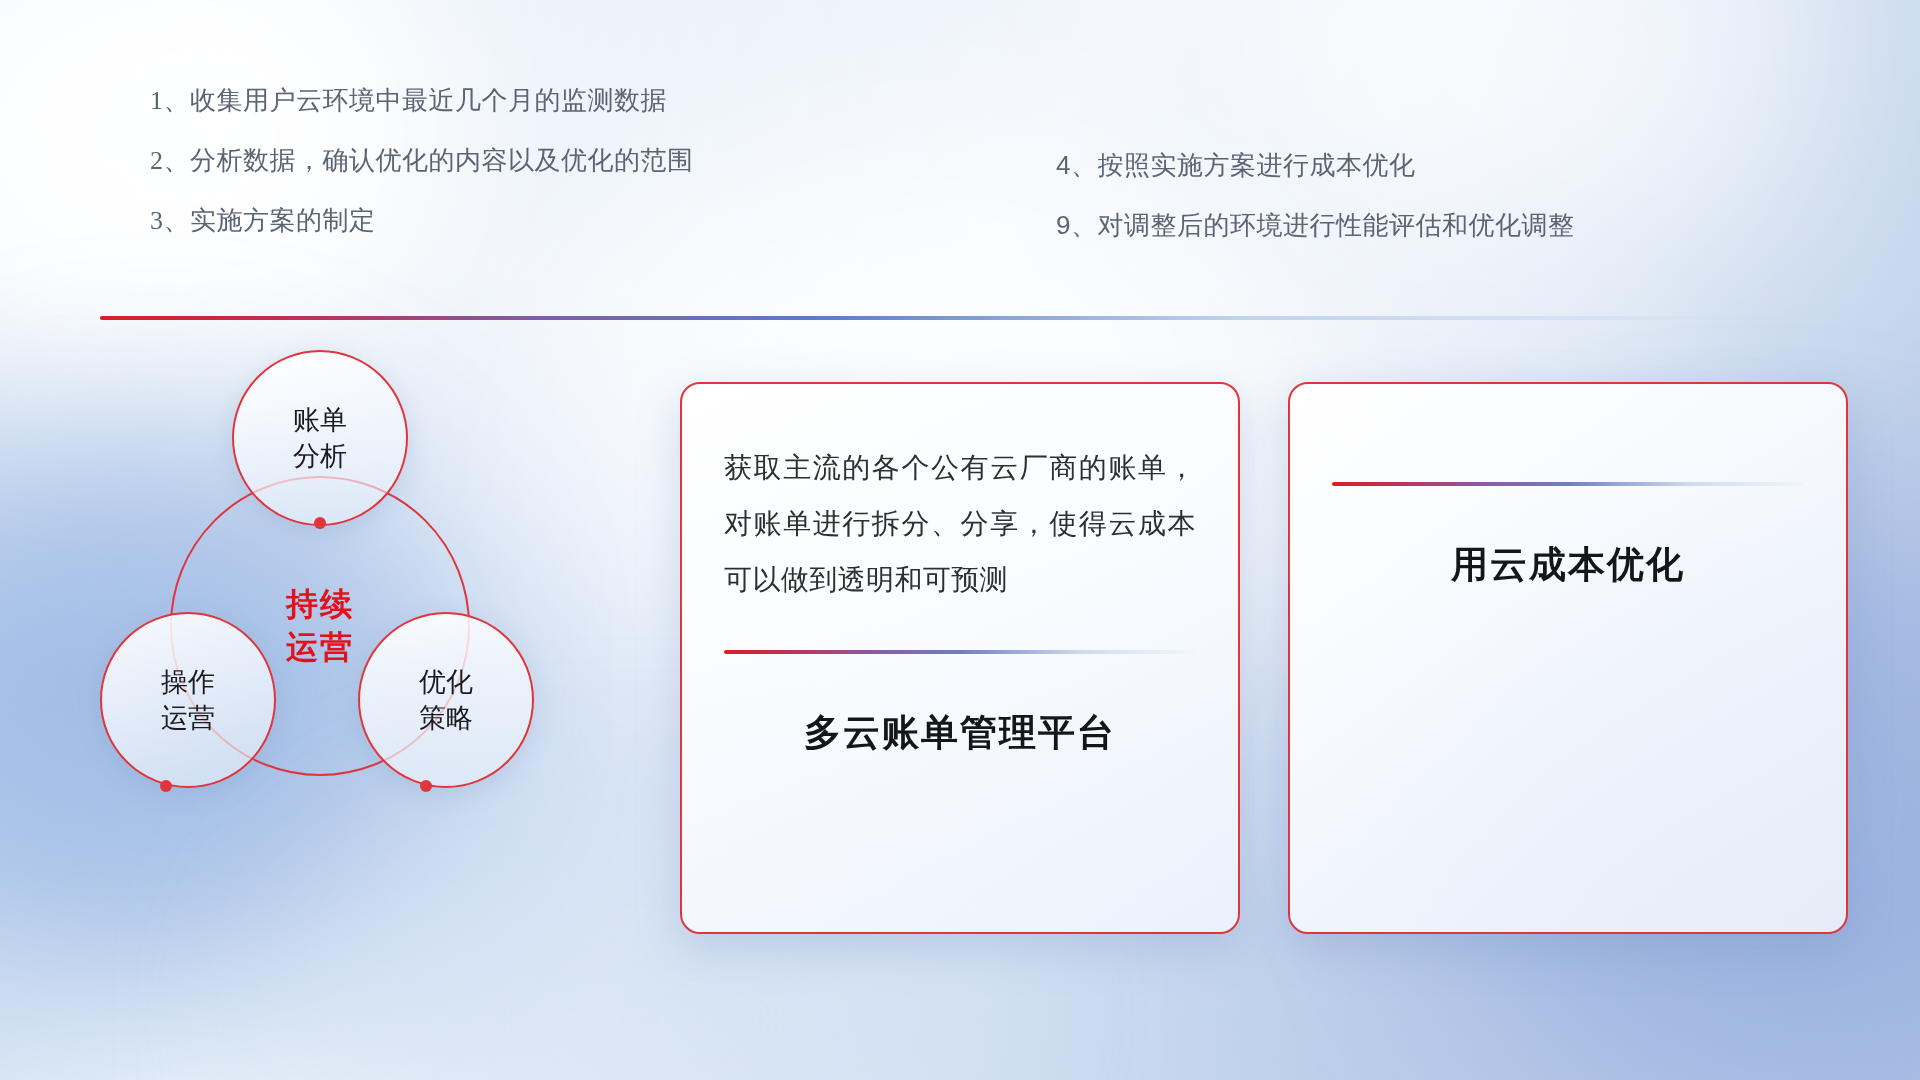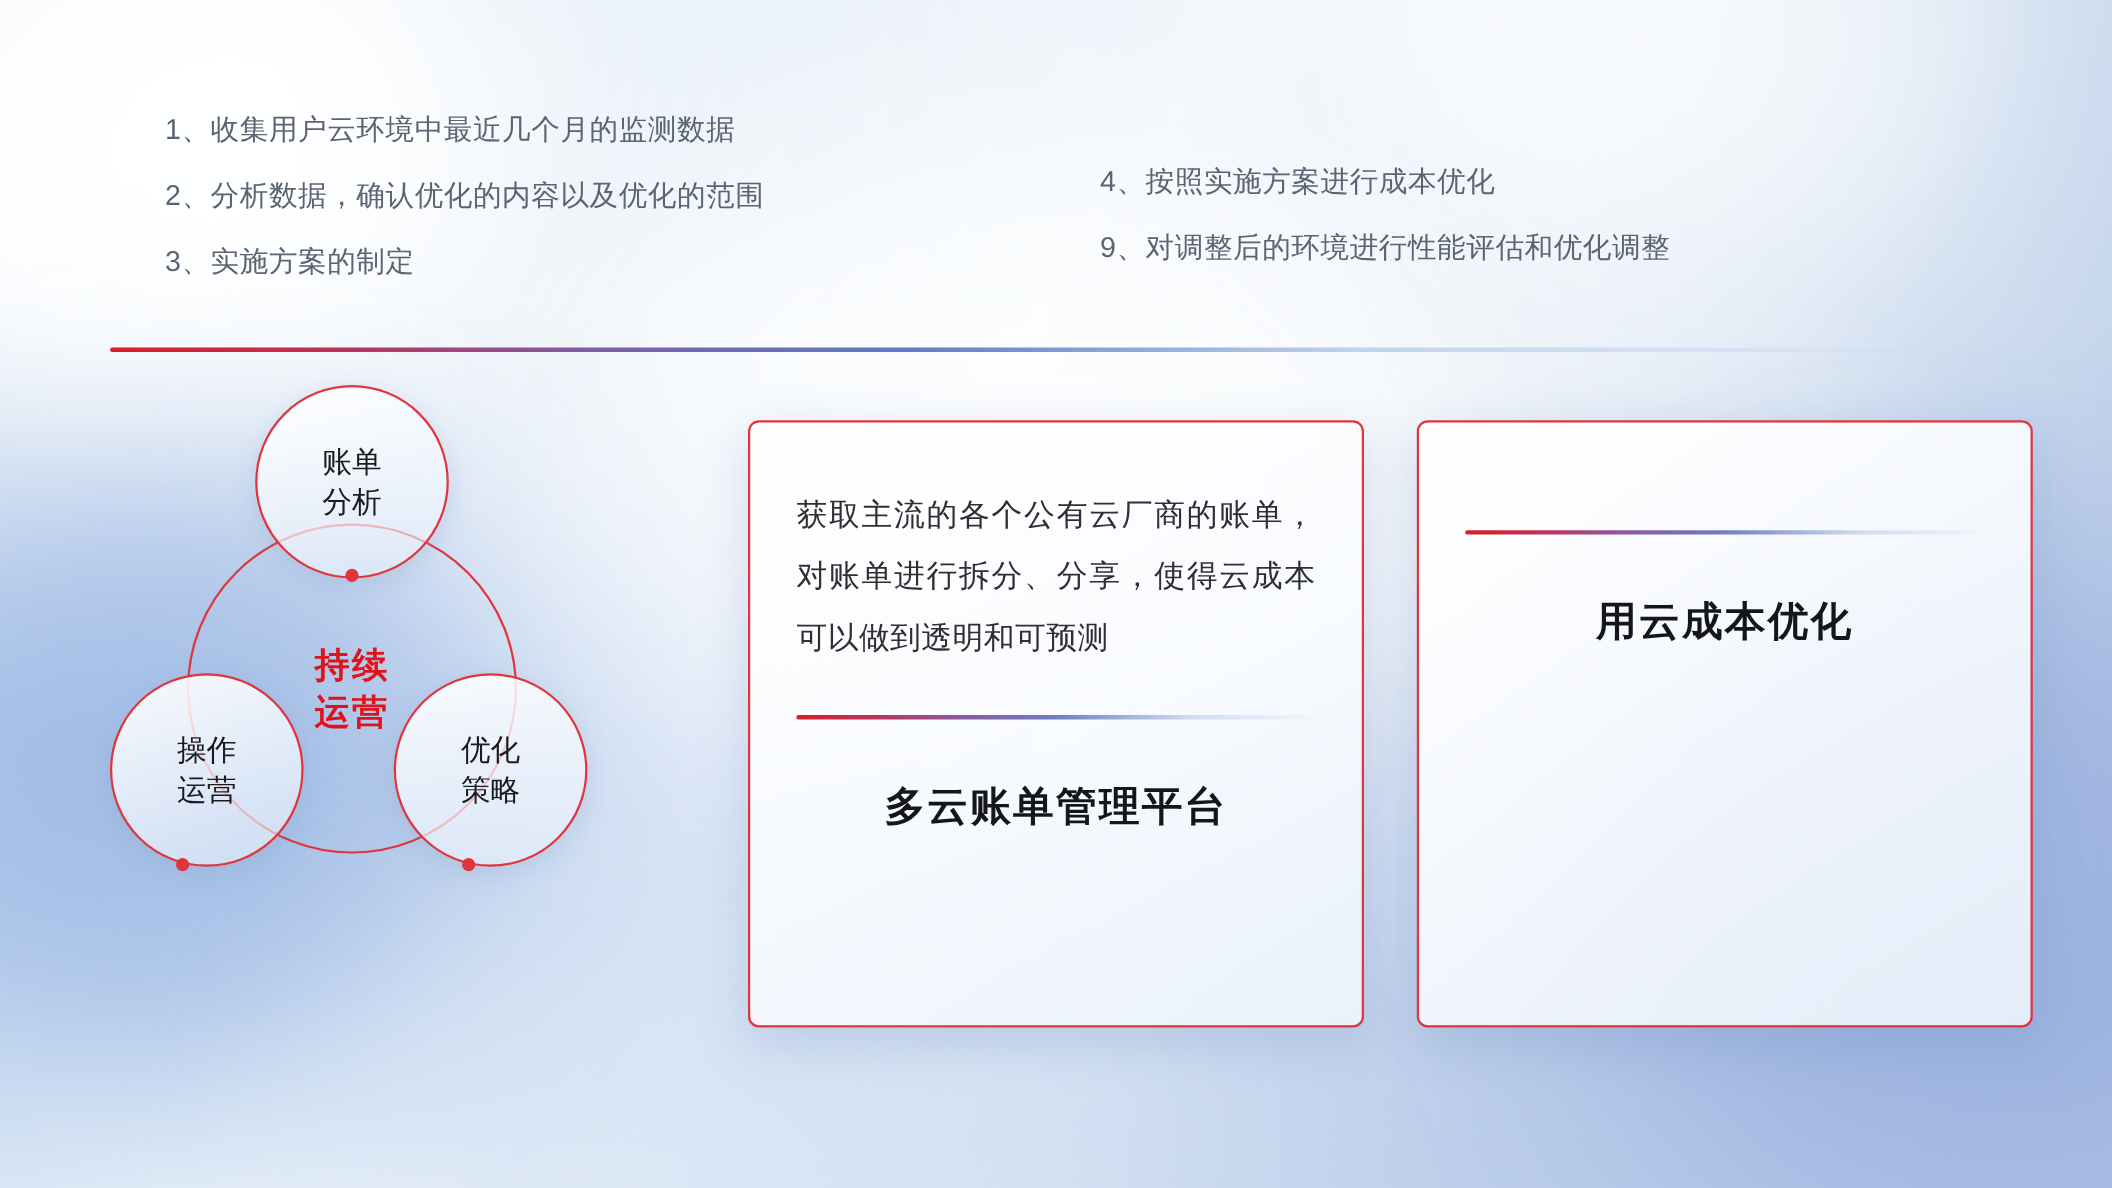--- a/index.html
+++ b/index.html
@@ -44,22 +44,22 @@
     position: absolute;
     color: #5b6472;
     font-size: 26px;
     line-height: 1.0;
     letter-spacing: 0.5px;
   }
   .list .row {
     margin-bottom: 34px;
     white-space: nowrap;
   }
-  .list-left { left: 150px; top: 104px; }
-  .list-right { left: 1000px; top: 152px; }
+  .list-left { left: 150px; top: 88px; font-family: Liberation Serif, serif; }
+  .list-right { left: 1056px; top: 152px; }
 
   
   .divider {
     position: absolute;
     left: 100px;
     top: 316px;
     width: 1720px;
     height: 4px;
     border-radius: 2px;
     background: linear-gradient(90deg, #d81f26 0%, #c32c4e 10%, #7c5fa8 26%, #5d7dc4 42%, rgba(150,178,222,0.55) 66%, rgba(190,210,236,0.15) 92%, rgba(190,210,236,0) 100%);
@@ -117,21 +117,21 @@
   .dot-left  { left: 60px;  top: 430px; }
   .dot-right { left: 320px; top: 430px; }
 
   
   .card {
     position: absolute;
     top: 382px;
     width: 560px;
     height: 552px;
     border: 2px solid #e0353c;
-    border-radius: 10px;
+    border-radius: 20px;
     background: linear-gradient(150deg, rgba(255,255,255,0.97) 0%, rgba(250,252,255,0.9) 45%, rgba(240,246,253,0.86) 100%);
     box-shadow: 0 14px 44px rgba(110,140,185,0.28);
     box-sizing: border-box;
     padding: 56px 42px 0 42px;
   }
   .card-1 { left: 680px; }
   .card-2 { left: 1288px; }
 
   .card-body {
     color: #2e2f33;

